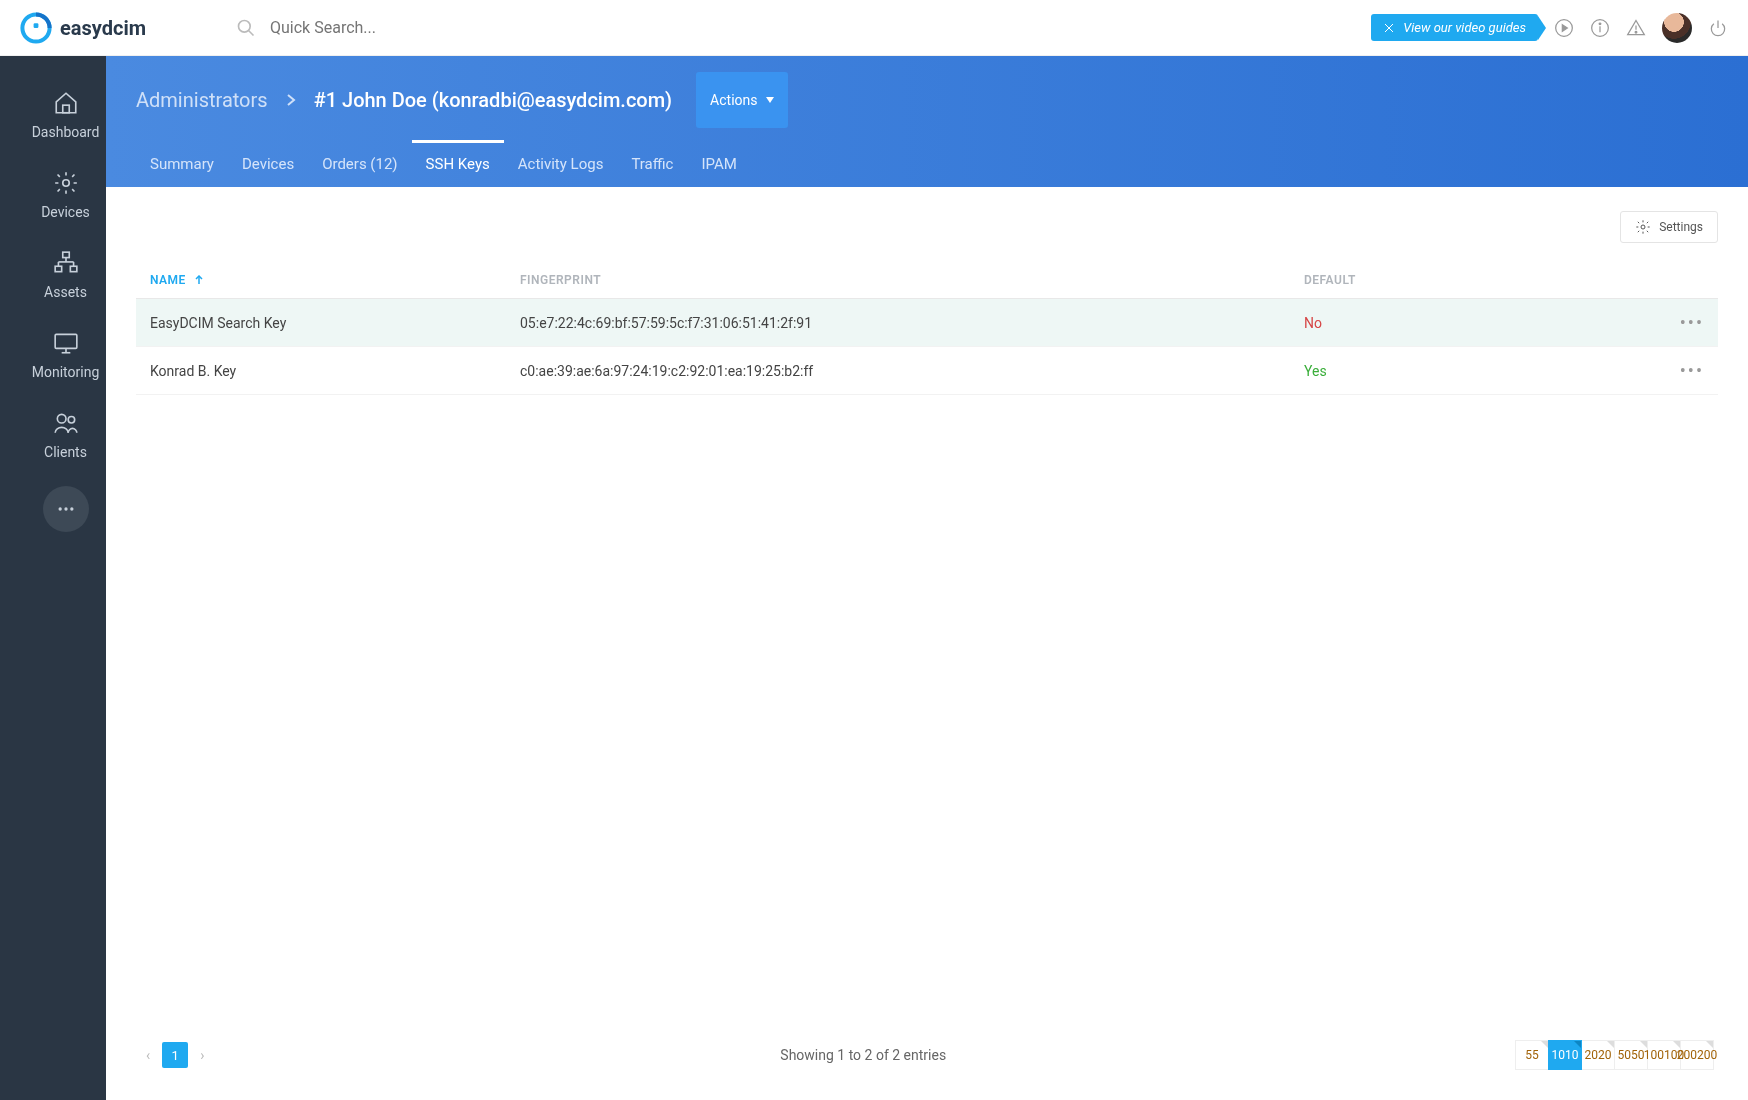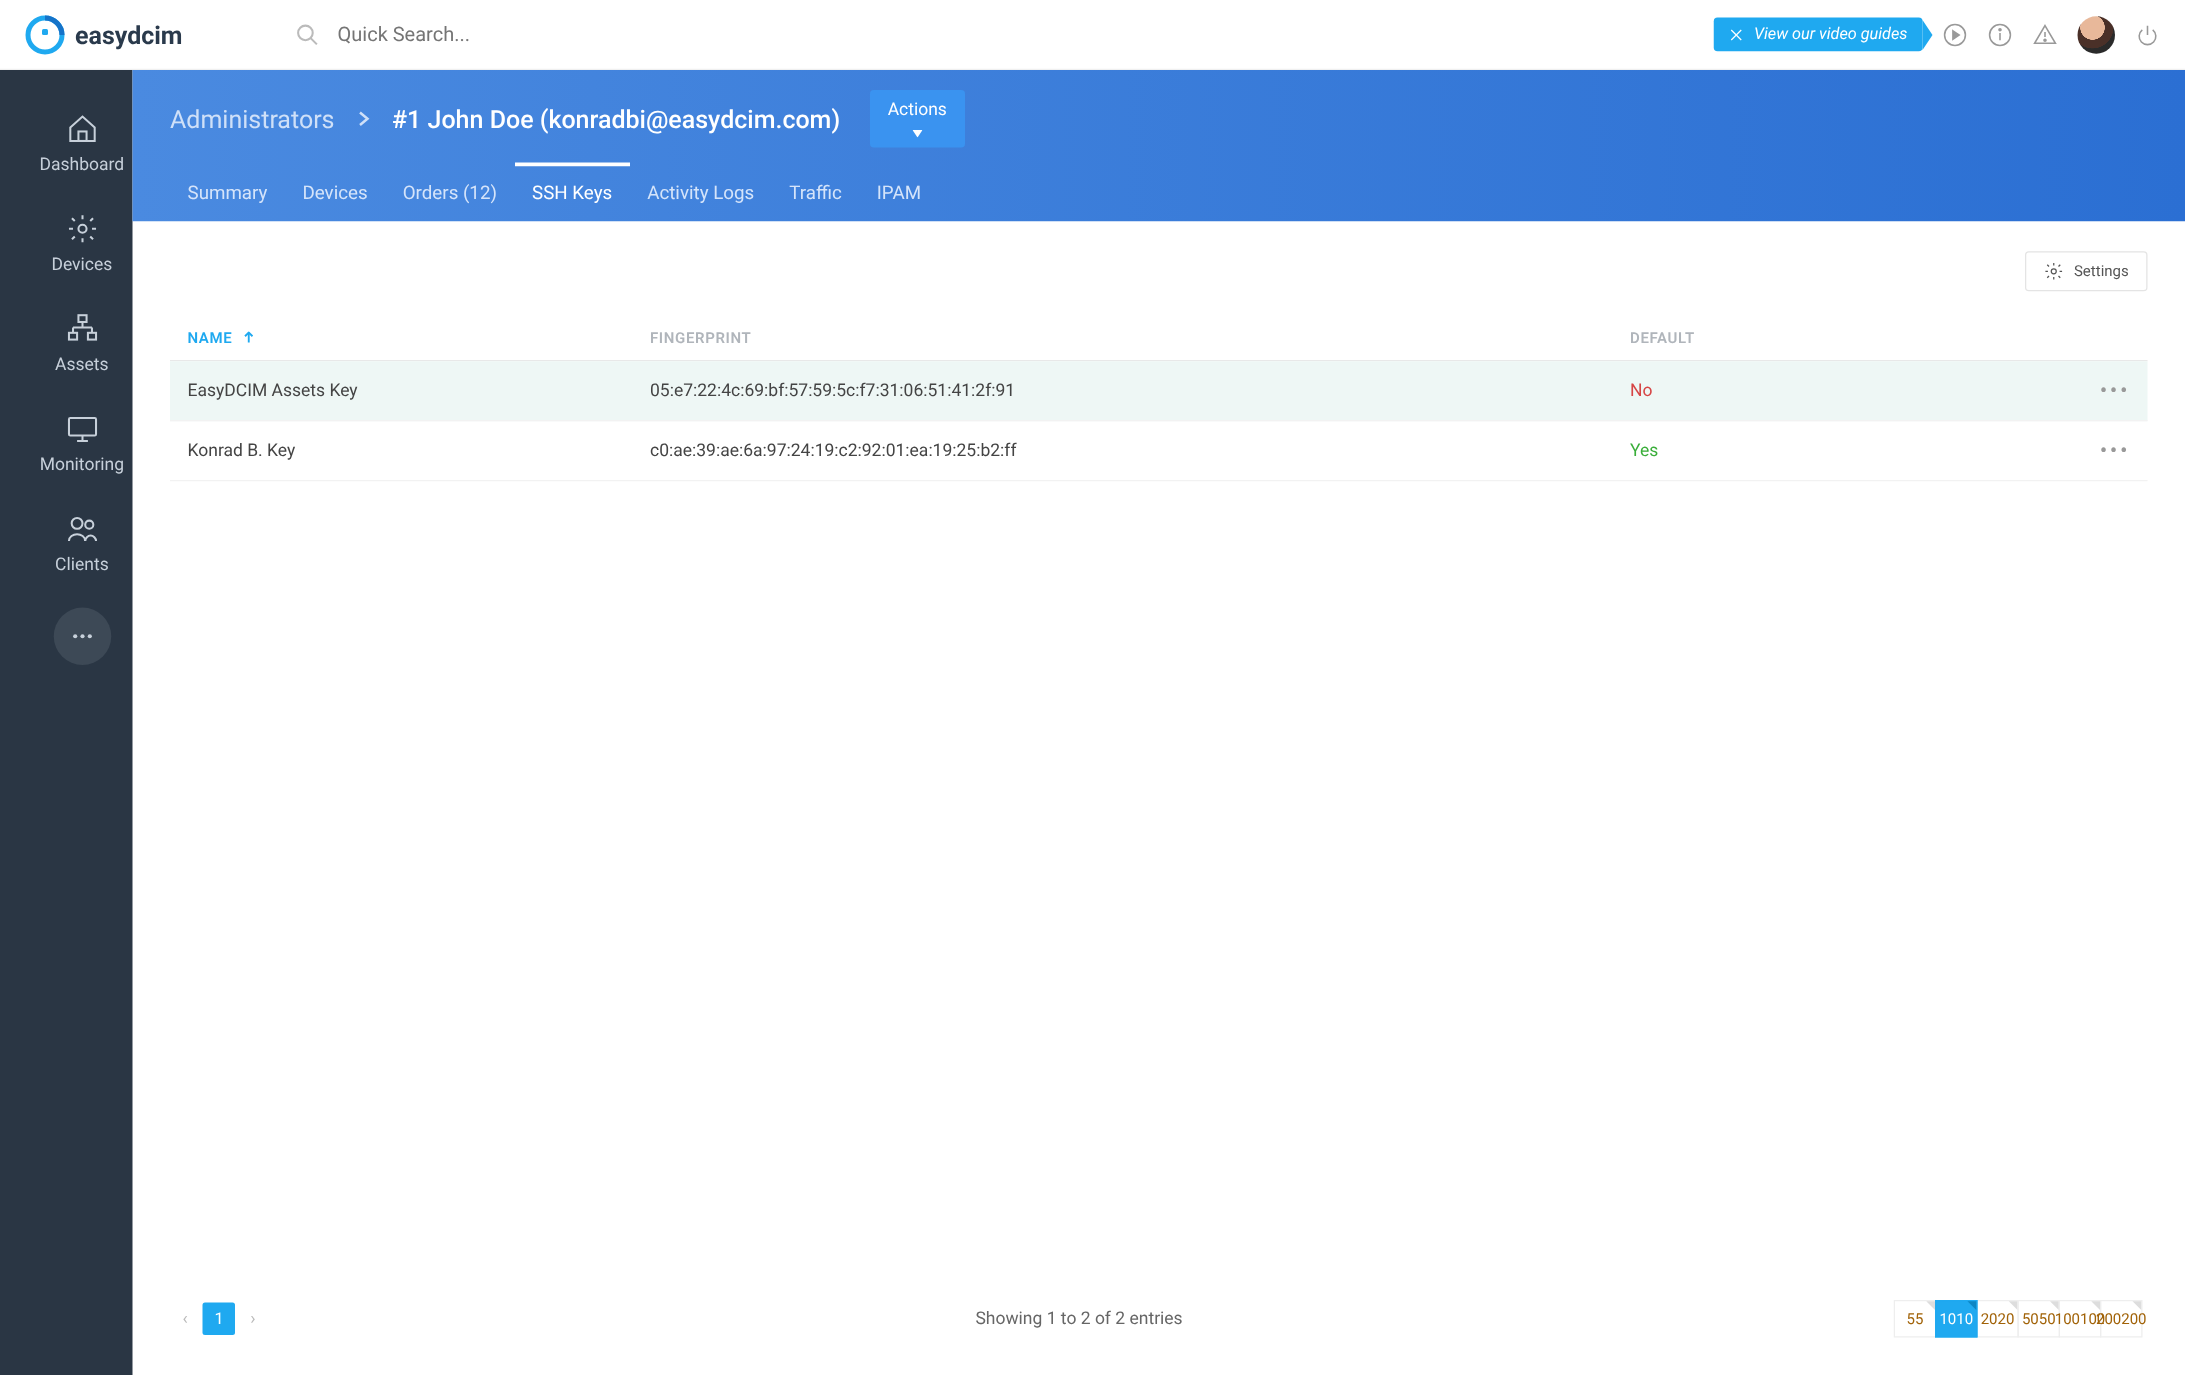--- a/index.html
+++ b/index.html
@@ -28,21 +28,21 @@
 
 
 .content { flex: 1; display: flex; flex-direction: column; }
 
 
 .page-header { background: linear-gradient(to right, #4a8ae0, #2b6fd3); color: #fff; }
 .breadcrumb-row { display: flex; align-items: center; padding: 16px 30px 12px; gap: 18px; }
 .breadcrumb-root { color: #cfe0f8; font-size: 20px; cursor: pointer; }
 .breadcrumb-chevron { color: #cfe0f8; }
 .breadcrumb-current { font-size: 20px; font-weight: 500; }
-.actions-btn { background: #3a93f0; color: #fff; border: none; padding: 8px 14px; border-radius: 3px; font-size: 14px; display: flex; align-items: center; gap: 8px; cursor: pointer; margin-left: 6px; flex-direction: column; }
+.actions-btn { background: #3a93f0; color: #fff; border: none; padding: 20px 14px; border-radius: 3px; font-size: 14px; display: flex; align-items: center; gap: 8px; cursor: pointer; margin-left: 6px; }
 .tabs-row { display: flex; gap: 0; padding: 0 30px; }
 .tab { padding: 12px 14px 14px; font-size: 15px; color: #d5e4fa; cursor: pointer; border-top: 3px solid transparent; }
 .tab.active { color: #fff; border-top: 3px solid #fff; }
 
 
 .body-area { flex: 1; padding: 24px 30px; display: flex; flex-direction: column; position: relative; }
 .body-top { display: flex; justify-content: flex-end; }
 .settings-btn { border: 1px solid #e4e4e4; background: #fff; padding: 7px 14px; border-radius: 3px; font-size: 12px; color: #555; display: flex; align-items: center; gap: 8px; cursor: pointer; }
 
 
@@ -223,21 +223,21 @@
                 <line x1="5" y1="9" x2="5" y2="1"></line>
                 <polyline points="2,4 5,1 8,4"></polyline>
               </svg>
           </div>
           <div class="th col-fp">FINGERPRINT</div>
           <div class="th col-def">DEFAULT</div>
           <div class="th col-act"></div>
         </div>
 
         <div class="td-row hover">
-          <div class="col-name">EasyDCIM Assets Key</div>
+          <div class="col-name">EasyDCIM Search Key</div>
           <div class="col-fp">05:e7:22:4c:69:bf:57:59:5c:f7:31:06:51:41:2f:91</div>
           <div class="col-def default-no">No</div>
           <div class="col-act row-actions">•••</div>
         </div>
 
         <div class="td-row">
           <div class="col-name">Konrad B. Key</div>
           <div class="col-fp">c0:ae:39:ae:6a:97:24:19:c2:92:01:ea:19:25:b2:ff</div>
           <div class="col-def default-yes">Yes</div>
           <div class="col-act row-actions">•••</div>

